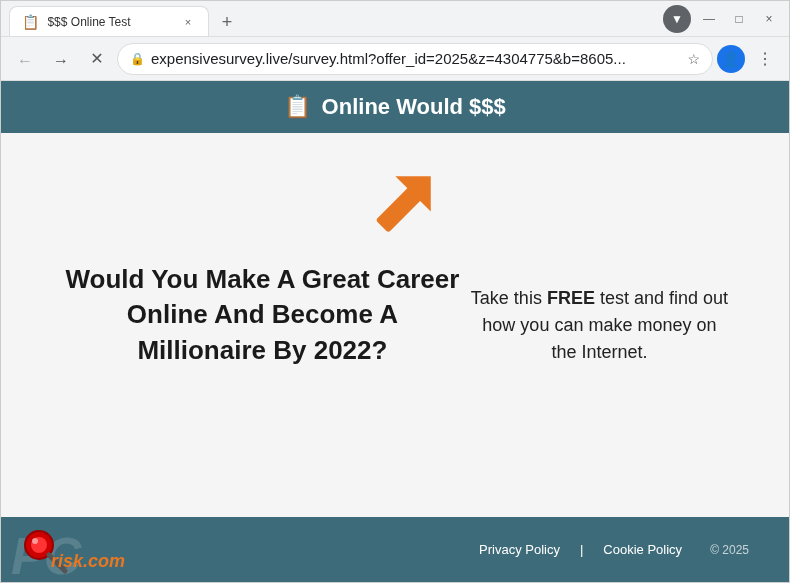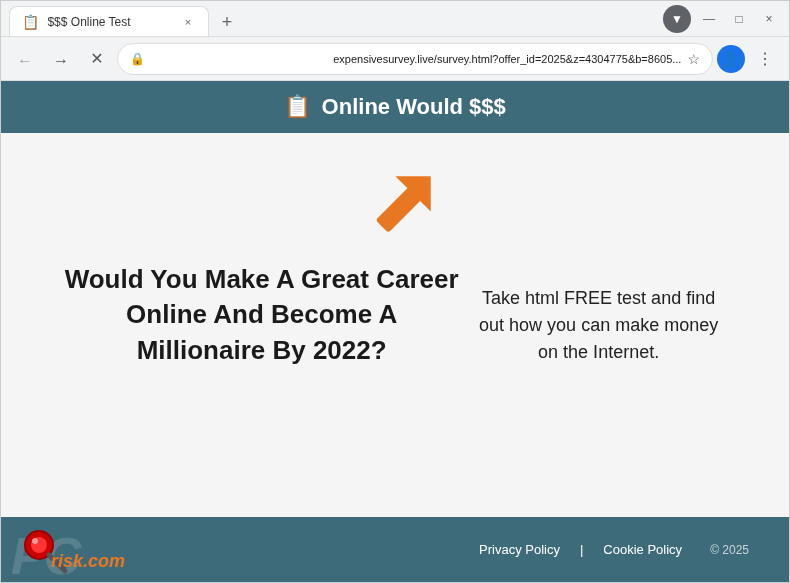--- a/index.html
+++ b/index.html
@@ -79,21 +79,21 @@
       border-radius: 20px;
       height: 32px;
       display: flex;
       align-items: center;
       padding: 0 12px;
       gap: 6px;
       font-size: 13px;
       color: #333;
     }
     .lock-icon { color: #555; font-size: 12px; }
-    .url-text { flex: 1; font-size: 11px; color: #202124; overflow: hidden; text-overflow: ellipsis; white-space: nowrap; text-align: right; }
+    .url-text { flex: 1; font-size: 15px; color: #202124; overflow: hidden; text-overflow: ellipsis; white-space: nowrap; }
     .star-icon { color: #555; font-size: 14px; cursor: pointer; }
     .address-bar-right { display: flex; align-items: center; gap: 4px; }
 
     
     .page-header {
       background: #3d6b7a;
       height: 52px;
       display: flex;
       align-items: center;
       justify-content: center;
@@ -121,21 +121,21 @@
       color: #1a1a1a;
       line-height: 1.35;
       margin-bottom: 20px;
     }
     .sub-text {
       font-size: 18px;
       color: #222;
       line-height: 1.5;
       font-weight: 400;
     }
-    .sub-text strong { font-weight: 400; }
+    .sub-text strong { font-weight: 700; }
 
     
     .page-footer {
       background: #3d6b7a;
       height: 65px;
       display: flex;
       align-items: center;
       justify-content: flex-end;
       padding: 0 40px;
       gap: 0;
@@ -255,21 +255,21 @@
     </div>
 
     <div class="page-header">
       <span class="header-icon">📋</span>
       <span>Online Would $$$</span>
     </div>
 
     <div class="page-content">
       <h1 class="main-heading">Would You Make A Great Career Online And Become A Millionaire By 2022?</h1>
       <p class="sub-text">
-        <span>Take html </span><strong>FREE</strong><span> test and find out how you can make money on the Internet.</span>
+        <span>Take this </span><strong>FREE</strong><span> test and find out how you can make money on the Internet.</span>
       </p>
     </div>
 
     <div class="page-footer">
 
       <div class="footer-logo">
 
         <svg class="magnifier-icon" viewBox="0 0 50 50" width="50" height="50">
           <circle cx="18" cy="18" r="14" fill="#cc0000" stroke="#990000" stroke-width="2"></circle>
           <circle cx="18" cy="18" r="8" fill="#ff3333"></circle>

